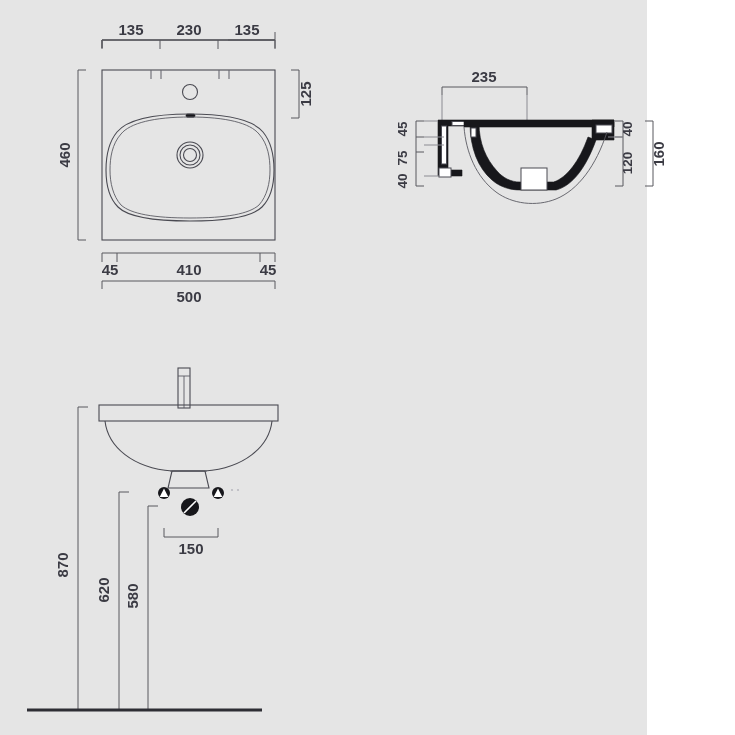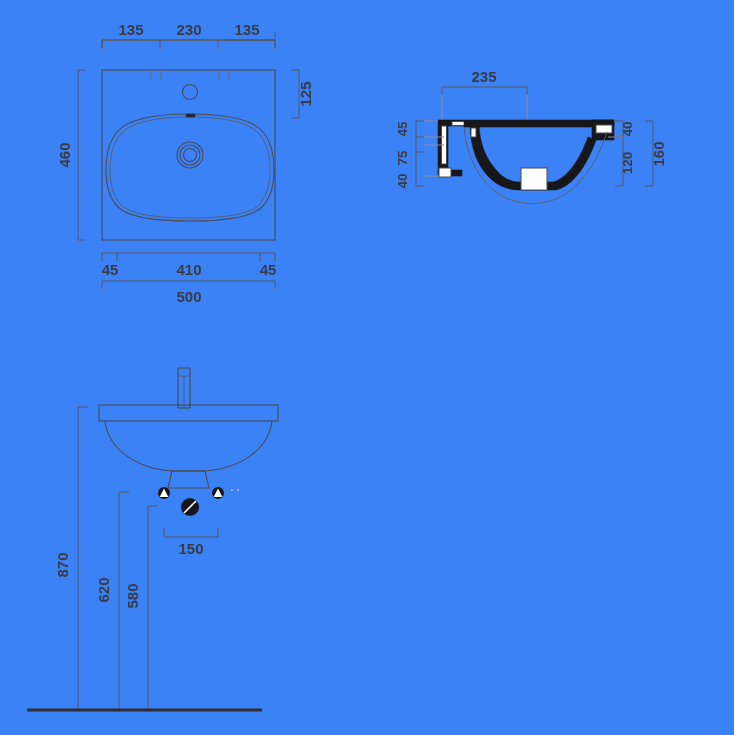--- a/index.html
+++ b/index.html
@@ -8,23 +8,23 @@
     background: #ffffff;
   }
   body {
     width: 735px;
     height: 735px;
     font-family: "Liberation Sans", sans-serif;
     overflow: hidden;
   }
   #sheet {
     position: relative;
-    width: 734px;
+    width: 647px;
     height: 735px;
-    background: #3b82f6;
+    background: #e5e5e5;
   }
   svg#drawing {
     display: block;
     width: 735px;
     height: 735px;
   }
   .dimtext {
     font-family: "Liberation Sans", sans-serif;
     font-size: 15px;
     font-weight: 700;

